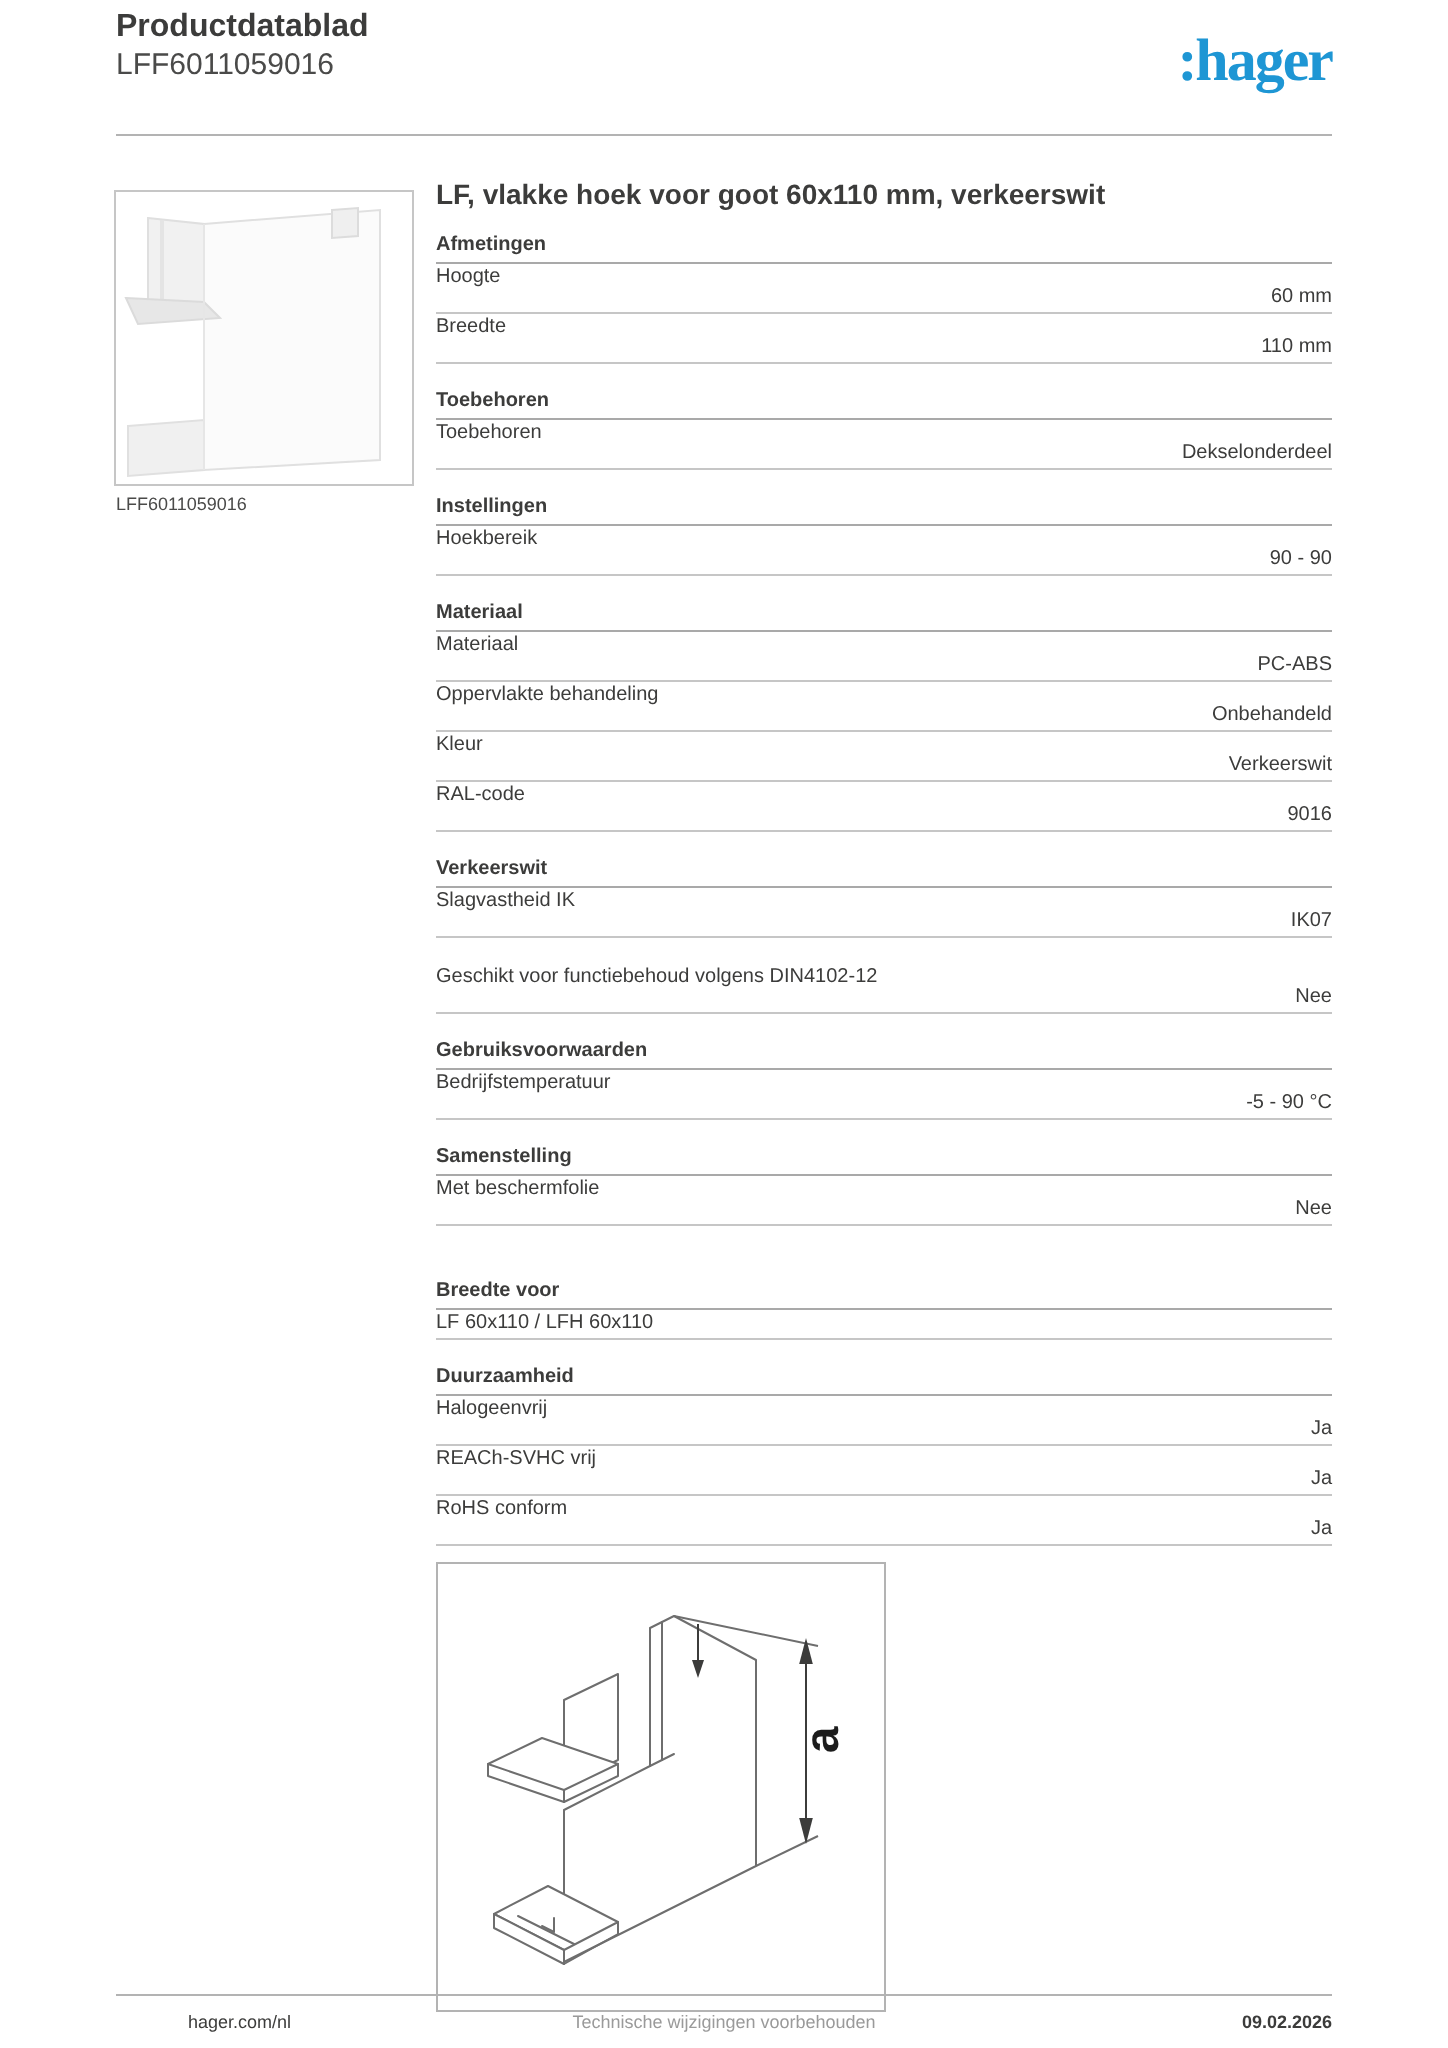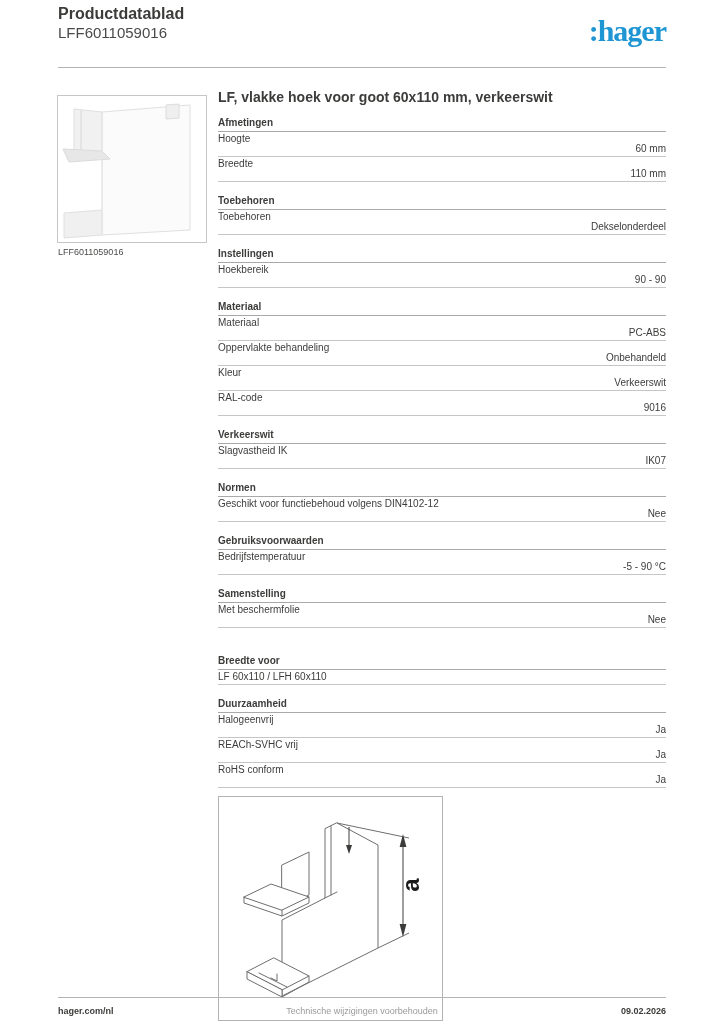--- a/index.html
+++ b/index.html
@@ -33,21 +33,21 @@
        padding:2px 0 2px 0;border-bottom:1px solid #c6c6c6;color:#3c3c3b;flex-direction:column;}
   .row .lbl{text-align:left;}
   .row .val{text-align:right;white-space:nowrap;}
   
   .drawings-title{font-size:10.5px;font-weight:bold;line-height:12px;margin:21px 0 0 0;}
   .drawing-box{margin-top:8px;width:223px;height:223px;border:1px solid #b3b3b3;background:#fff;}
   
   .ftr-rule{position:absolute;left:58px;right:58px;top:997px;height:1px;background:#b3b3b3;}
   .ftr{position:absolute;left:58px;right:58px;top:1006px;display:flex;
        justify-content:space-between;align-items:baseline;font-size:9px;}
-  .ftr .l{font-weight:bold;color:#3c3c3b;text-decoration:none;}
+  .ftr .l{font-weight:normal;color:#3c3c3b;text-decoration:none;margin-left:36px;}
   .ftr .c{color:#9a9a9a;position:absolute;left:0;right:0;text-align:center;}
   .ftr .r{font-weight:bold;color:#3c3c3b;}
 </style>
 </head>
 <body>
 
 <div class="page">
 
   <div class="hdr">
     <div class="doctype">Productdatablad</div>
@@ -123,21 +123,20 @@
   </div>
         </div>
         <div class="section">
     <h3>Verkeerswit</h3>
   <div class="row">
     <span class="lbl">Slagvastheid IK</span>
     <span class="val">IK07</span>
   </div>
         </div>
         <div class="section">
-    <h3>Normen</h3>
   <div class="row">
     <span class="lbl">Geschikt voor functiebehoud volgens DIN4102-12</span>
     <span class="val">Nee</span>
   </div>
         </div>
         <div class="section">
     <h3>Gebruiksvoorwaarden</h3>
   <div class="row">
     <span class="lbl">Bedrijfstemperatuur</span>
     <span class="val">-5 - 90 °C</span>

